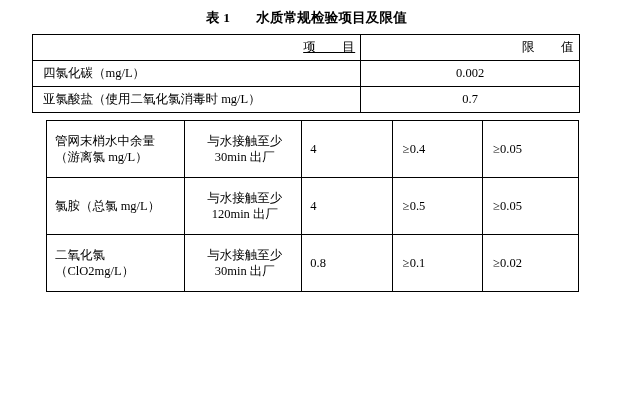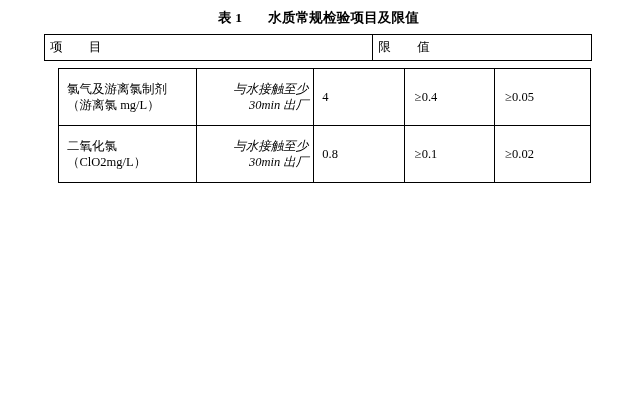--- a/index.html
+++ b/index.html
@@ -12,21 +12,21 @@
     background: #ffffff;
     font-family: "Liberation Serif", "DejaVu Serif", serif;
     color: #000000;
     overflow: hidden;
   }
   .page {
     position: relative;
     width: 568px;
     height: 404px;
     box-sizing: border-box;
-    padding: 0 44px;
+    padding: 0 32px;
   }
   .table-caption {
     font-size: 13.5px;
     font-weight: bold;
     text-align: left;
     margin: 0;
     letter-spacing: 0.2px;
   }
   #caption-1 {
     padding-top: 9px;
@@ -58,25 +58,26 @@
   
   #table-1 {
     width: 548px;
     margin-left: 0px;
   }
   #table-1 td {
     height: 19px;
     line-height: 1.25;
   }
   #table-1 .t1-head-item {
-    text-align: left;
+    text-align: right;
     letter-spacing: 0.5px;
+    text-decoration: underline;
   }
   #table-1 .t1-head-limit {
-    text-align: left;
+    text-align: right;
     letter-spacing: 0.5px;
   }
   #table-1 .t1-item {
     text-align: left;
     padding-left: 10px;
   }
   #table-1 .t1-val {
     text-align: center;
   }
   
@@ -91,23 +92,22 @@
     text-align: center;
     height: 44px;
     padding: 2px 4px;
   }
   #table-2 .t2-name {
     text-align: left;
     padding-left: 8px;
     height: 50px;
   }
   #table-2 .t2-time {
-    text-align: right;
+    text-align: center;
     padding-left: 8px;
-    font-style: italic;
   }
   #table-2 .t2-num {
     text-align: center;
     padding-left: 8px;
     text-align: left;
   }
   #table-2 .t2-cell {
     text-align: left;
     padding-left: 10px;
   }
@@ -124,38 +124,53 @@
   <table id="table-1">
     <colgroup>
       <col style="width:60%">
       <col style="width:40%">
     </colgroup>
     <tbody>
       <tr>
         <td class="t1-head-item">项　　目</td>
         <td class="t1-head-limit">限　　值</td>
       </tr>
+      <tr>
+        <td class="t1-item">四氯化碳（mg/L）</td>
+        <td class="t1-val">0.002</td>
+      </tr>
+      <tr>
+        <td class="t1-item">亚氯酸盐（使用二氧化氯消毒时 mg/L）</td>
+        <td class="t1-val">0.7</td>
+      </tr>
     </tbody>
   </table>
 
 
   <table id="table-2">
     <colgroup>
       <col style="width:26%">
       <col style="width:22%">
       <col style="width:17%">
       <col style="width:17%">
       <col style="width:18%">
     </colgroup>
     <tbody>
       <tr>
-        <td class="t2-name">氯气及游离氯制剂（游离氯 mg/L）</td>
+        <td class="t2-name">管网末梢水中余量（游离氯 mg/L）</td>
         <td class="t2-time">与水接触至少30min 出厂</td>
         <td class="t2-num">4</td>
         <td class="t2-cell">≥0.4</td>
+        <td class="t2-cell">≥0.05</td>
+      </tr>
+      <tr>
+        <td class="t2-name">氯胺（总氯 mg/L）</td>
+        <td class="t2-time">与水接触至少120min 出厂</td>
+        <td class="t2-num">4</td>
+        <td class="t2-cell">≥0.5</td>
         <td class="t2-cell">≥0.05</td>
       </tr>
       <tr>
         <td class="t2-name">二氧化氯（ClO2mg/L）</td>
         <td class="t2-time">与水接触至少30min 出厂</td>
         <td class="t2-num">0.8</td>
         <td class="t2-cell">≥0.1</td>
         <td class="t2-cell">≥0.02</td>
       </tr>
     </tbody>

